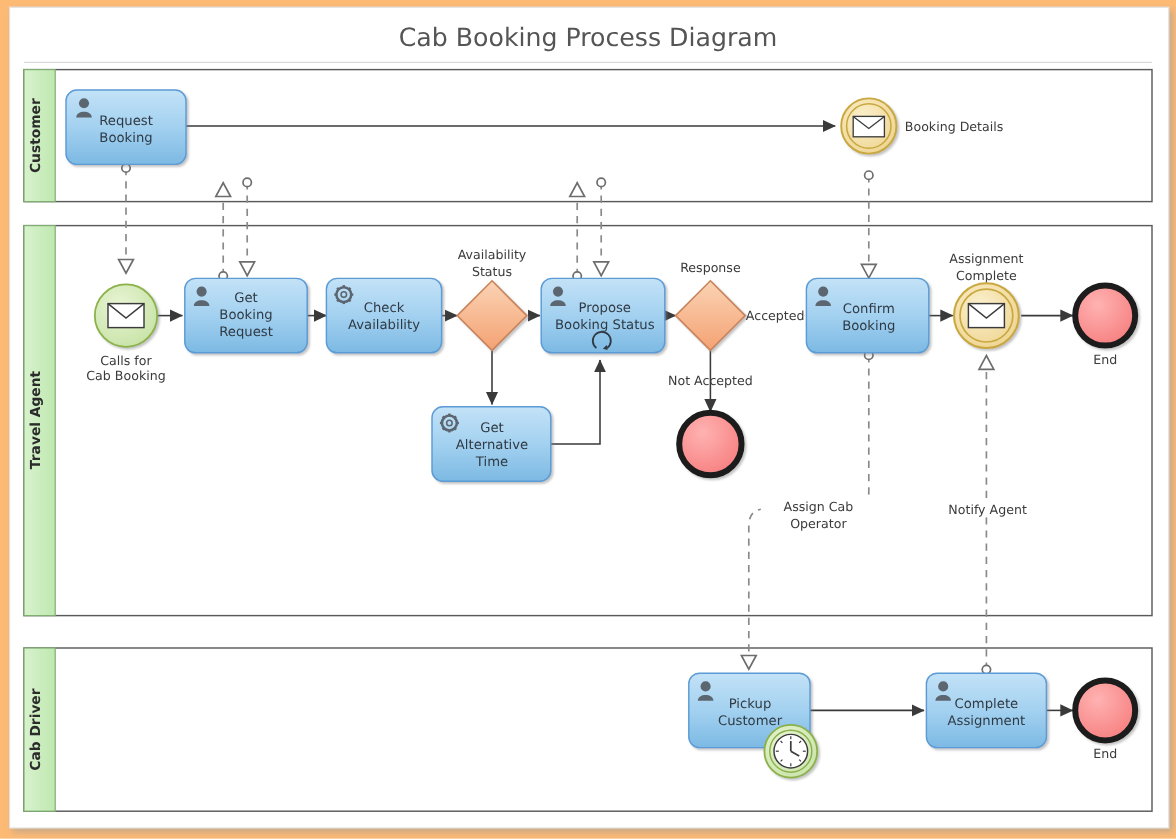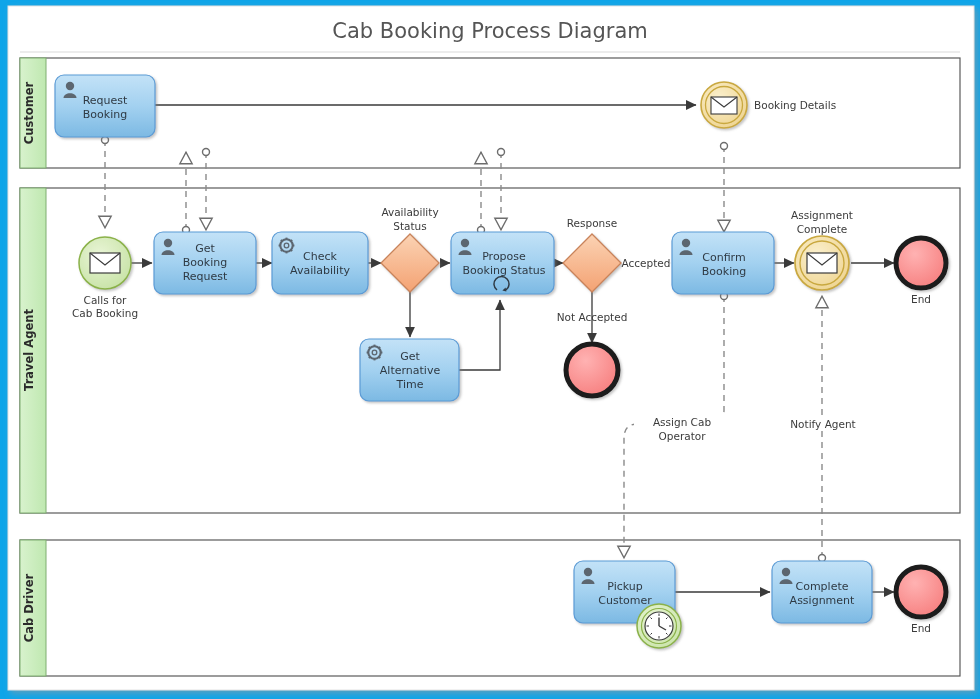--- a/index.html
+++ b/index.html
@@ -1,17 +1,17 @@
 <!DOCTYPE html>
 <html><head>
 <meta charset="utf-8">
 <style>
   html,body{margin:0;padding:0;background:#ffffff;}
   body{width:980px;height:699px;overflow:hidden;font-family:"DejaVu Sans",sans-serif;}
-  #page{position:relative;width:980px;height:699px;background:#0ea5e9;}
+  #page{position:relative;width:980px;height:699px;background:#fdba74;}
   #canvas{position:absolute;inset:0;}
   svg text{font-family:"DejaVu Sans",sans-serif;fill:#3b3b3b;}
   .t-title{font-size:21px;fill:#555;}
   .t-lane{font-size:11.5px;font-weight:bold;fill:#2b2b2b;}
   .t-task{font-size:11px;fill:#2f3a44;}
   .t-lbl{font-size:10.5px;fill:#3b3b3b;}
 </style>
 </head>
 <body>
 

